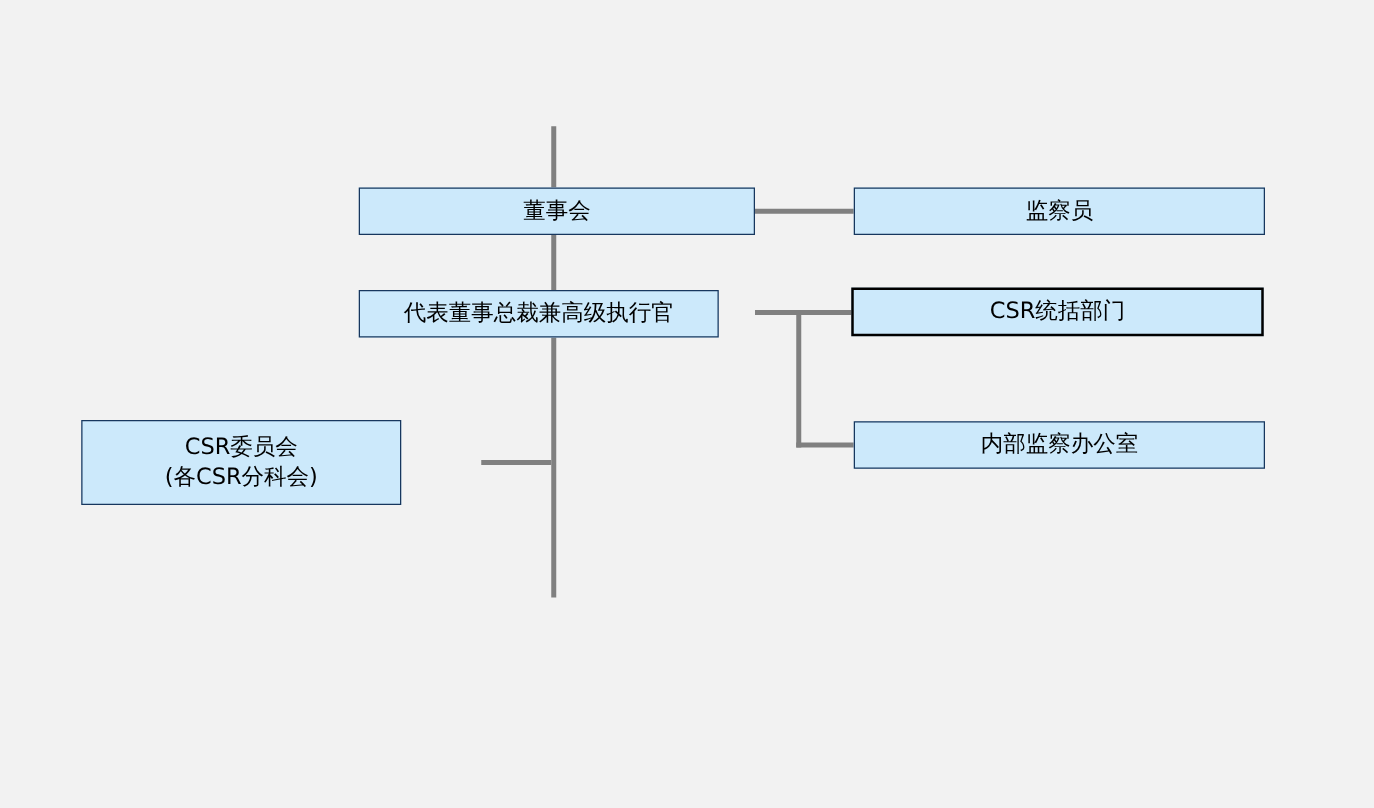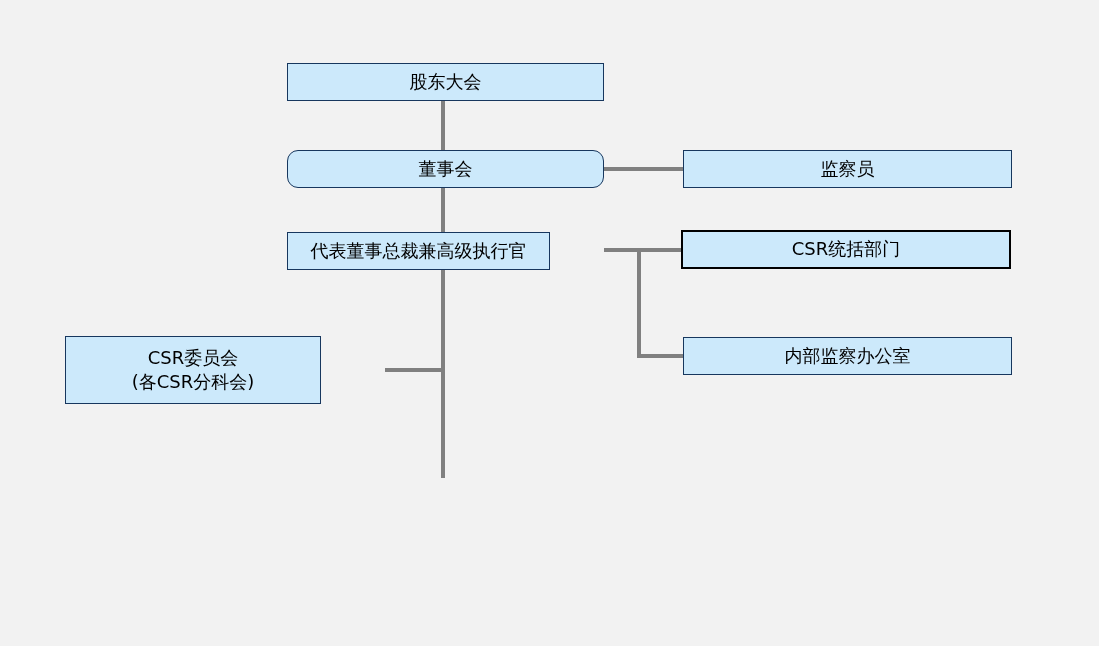--- a/index.html
+++ b/index.html
@@ -39,23 +39,23 @@
   .caption {
     position: absolute;
     left: 827px;
     top: 588px;
     font-size: 20px;
     color: #000;
   }
 
   
   #n-shareholders { left: 287px; top: 63px;  width: 317px; height: 38px; }
-  #n-board        { left: 287px; top: 150px; width: 317px; height: 38px; border-radius: 11px; }
+  #n-board        { left: 287px; top: 150px; width: 317px; height: 38px; }
   #n-auditor      { left: 683px; top: 150px; width: 329px; height: 38px; }
-  #n-president    { left: 287px; top: 232px; width: 263px; height: 38px; }
+  #n-president    { left: 287px; top: 232px; width: 288px; height: 38px; }
   #n-csrdept      { left: 681px; top: 230px; width: 330px; height: 39px; }
   #n-intaudit     { left: 683px; top: 337px; width: 329px; height: 38px; }
   #n-csrcommittee { left: 65px;  top: 336px; width: 256px; height: 68px; }
   #n-departments  { left: 163px; top: 478px; width: 569px; height: 38px; }
 
   
   #l-v1 { left: 441px; top: 101px; width: 4px;  height: 49px; }
   #l-v2 { left: 441px; top: 188px; width: 4px;  height: 44px; }
   #l-v3 { left: 441px; top: 270px; width: 4px;  height: 208px; }
   #l-h1 { left: 604px; top: 167px; width: 79px; height: 4px; }
@@ -71,23 +71,20 @@
 
   <div class="line" id="l-v1"></div>
   <div class="line" id="l-v2"></div>
   <div class="line" id="l-v3"></div>
   <div class="line" id="l-h1"></div>
   <div class="line" id="l-h2"></div>
   <div class="line" id="l-v4"></div>
   <div class="line" id="l-h3"></div>
   <div class="line" id="l-h4"></div>
 
-  <div class="node" id="n-shareholders">
-    <span class="label">股东大会</span>
-  </div>
 
   <div class="node" id="n-board">
     <span class="label">董事会</span>
   </div>
 
   <div class="node" id="n-auditor">
     <span class="label">监察员</span>
   </div>
 
   <div class="node" id="n-president">

